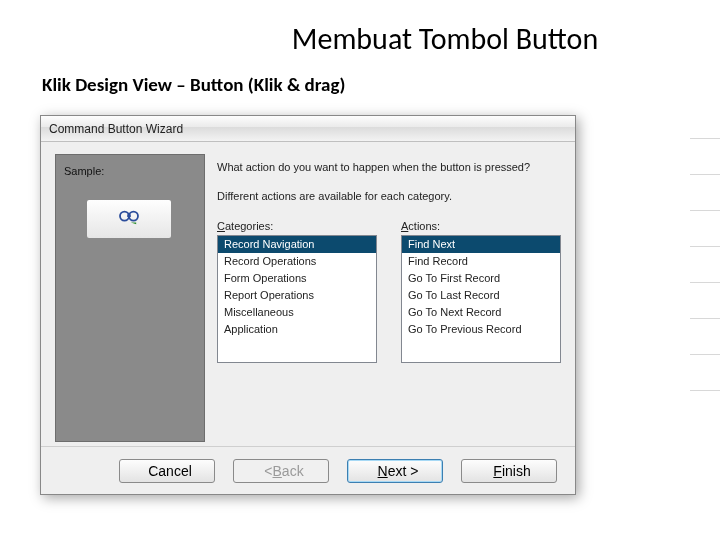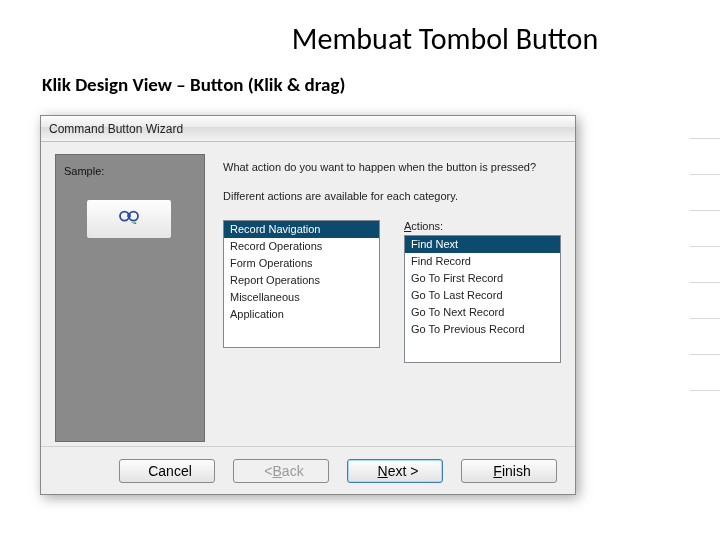--- a/index.html
+++ b/index.html
@@ -41,21 +41,21 @@
     border-bottom: 1px solid #bfbfbf;
     display: flex;
     align-items: center;
     padding: 0 8px;
     font-size: 12px;
     color: #222;
   }
   .body {
     display: flex;
     padding: 12px 14px 0 14px;
-    gap: 18px;
+    gap: 12px;
     height: 300px;
   }
   .left-col {
     width: 150px;
     background: #8a8a8a;
     border: 1px solid #6d6d6d;
     position: relative;
   }
   .sample-label {
     position: absolute;
@@ -193,20 +193,23 @@
         </span>
       </div>
     </div>
 
     <div class="right-col">
       <div class="q1">What action do you want to happen when the button is pressed?</div>
       <div class="q2">Different actions are available for each category.</div>
 
       <div class="lists">
         <div class="listcol">
+          <div class="listlabel">
+            <span class="ul">C</span><span>ategories:</span>
+          </div>
           <div class="listbox" id="categories-box">
               <div class="listitem selected">Record Navigation</div>
               <div class="listitem">Record Operations</div>
               <div class="listitem">Form Operations</div>
               <div class="listitem">Report Operations</div>
               <div class="listitem">Miscellaneous</div>
               <div class="listitem">Application</div>
             </div>
         </div>
         <div class="listcol">

